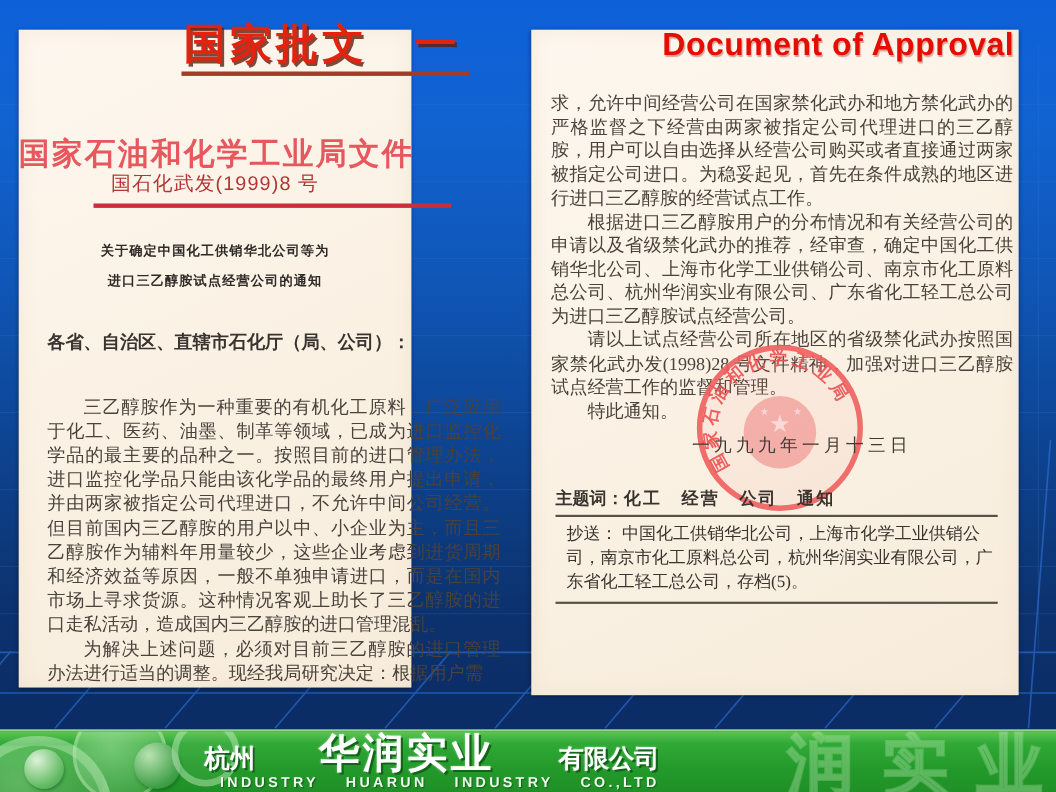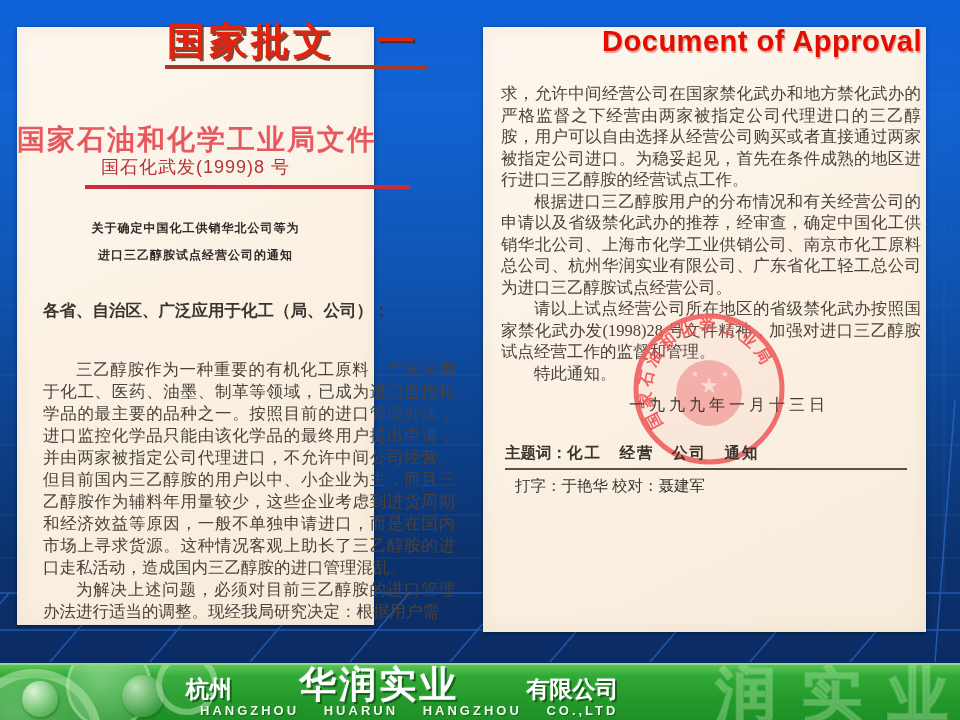--- a/index.html
+++ b/index.html
@@ -127,21 +127,21 @@
     </g>
   </svg>
 
   <div class="doc doc-left">
     <div class="cn-slide-title">国家批文　一</div>
     <div class="org-header">国家石油和化学工业局文件</div>
     <div class="doc-number">国石化武发(1999)8 号</div>
     <div class="red-rule"></div>
     <div class="subject l1">关于确定中国化工供销华北公司等为</div>
     <div class="subject l2">进口三乙醇胺试点经营公司的通知</div>
-    <div class="salutation">各省、自治区、广泛应用于化工（局、公司）：</div>
+    <div class="salutation">各省、自治区、直辖市石化厅（局、公司）：</div>
     <div class="body-text">
       <p>三乙醇胺作为一种重要的有机化工原料，广泛应用于化工、医药、油墨、制革等领域，已成为进口监控化学品的最主要的品种之一。按照目前的进口管理办法，进口监控化学品只能由该化学品的最终用户提出申请，并由两家被指定公司代理进口，不允许中间公司经营。但目前国内三乙醇胺的用户以中、小企业为主，而且三乙醇胺作为辅料年用量较少，这些企业考虑到进货周期和经济效益等原因，一般不单独申请进口，而是在国内市场上寻求货源。这种情况客观上助长了三乙醇胺的进口走私活动，造成国内三乙醇胺的进口管理混乱。</p>
       <p>为解决上述问题，必须对目前三乙醇胺的进口管理办法进行适当的调整。现经我局研究决定：根据用户需</p>
     </div>
   </div>
 
   <div class="doc doc-right">
     <div class="en-slide-title">Document of Approval</div>
     <div class="body-text">
       <p class="no-indent">求，允许中间经营公司在国家禁化武办和地方禁化武办的严格监督之下经营由两家被指定公司代理进口的三乙醇胺，用户可以自由选择从经营公司购买或者直接通过两家被指定公司进口。为稳妥起见，首先在条件成熟的地区进行进口三乙醇胺的经营试点工作。</p>
@@ -167,37 +167,37 @@
         </g>
       </svg>
     </div>
 
     <div class="doc-date">一九九九年一月十三日</div>
 
     <div class="footer">
       <div class="row kw-row">
         <span>主题词：</span><span class="kw-vals">化工　经营　公司　通知</span>
       </div>
-      <div class="row sign-row">
-        <span>打字：于艳华</span>
-        <span>校对：聂建军</span>
+      <div class="row cc-row">
+        <span class="cc-label">抄送：</span>
+        <span class="cc-text">中国化工供销华北公司，上海市化学工业供销公司，南京市化工原料总公司，杭州华润实业有限公司，广东省化工轻工总公司，存档(5)。</span>
       </div>
     </div>
   </div>
 
   <div class="banner">
     <div class="bubble b1"></div>
     <div class="bubble b2"></div>
     <div class="bubble b3"></div>
     <div class="bubble b4"></div>
     <div class="bubble b5"></div>
     <div class="watermark">润实业</div>
     <div class="logo">
       <div class="logo-cnline">
         <span class="logo-cn small">杭州</span>
         <span class="logo-cn big">华润实业</span>
         <span class="logo-cn small">有限公司</span>
       </div>
-      <div class="logo-en">HANGZHOU HUARUN HANGZHOU CO.,LTD</div>
+      <div class="logo-en">INDUSTRY HUARUN INDUSTRY CO.,LTD</div>
     </div>
   </div>
 
 </div>
 
 </body></html>

